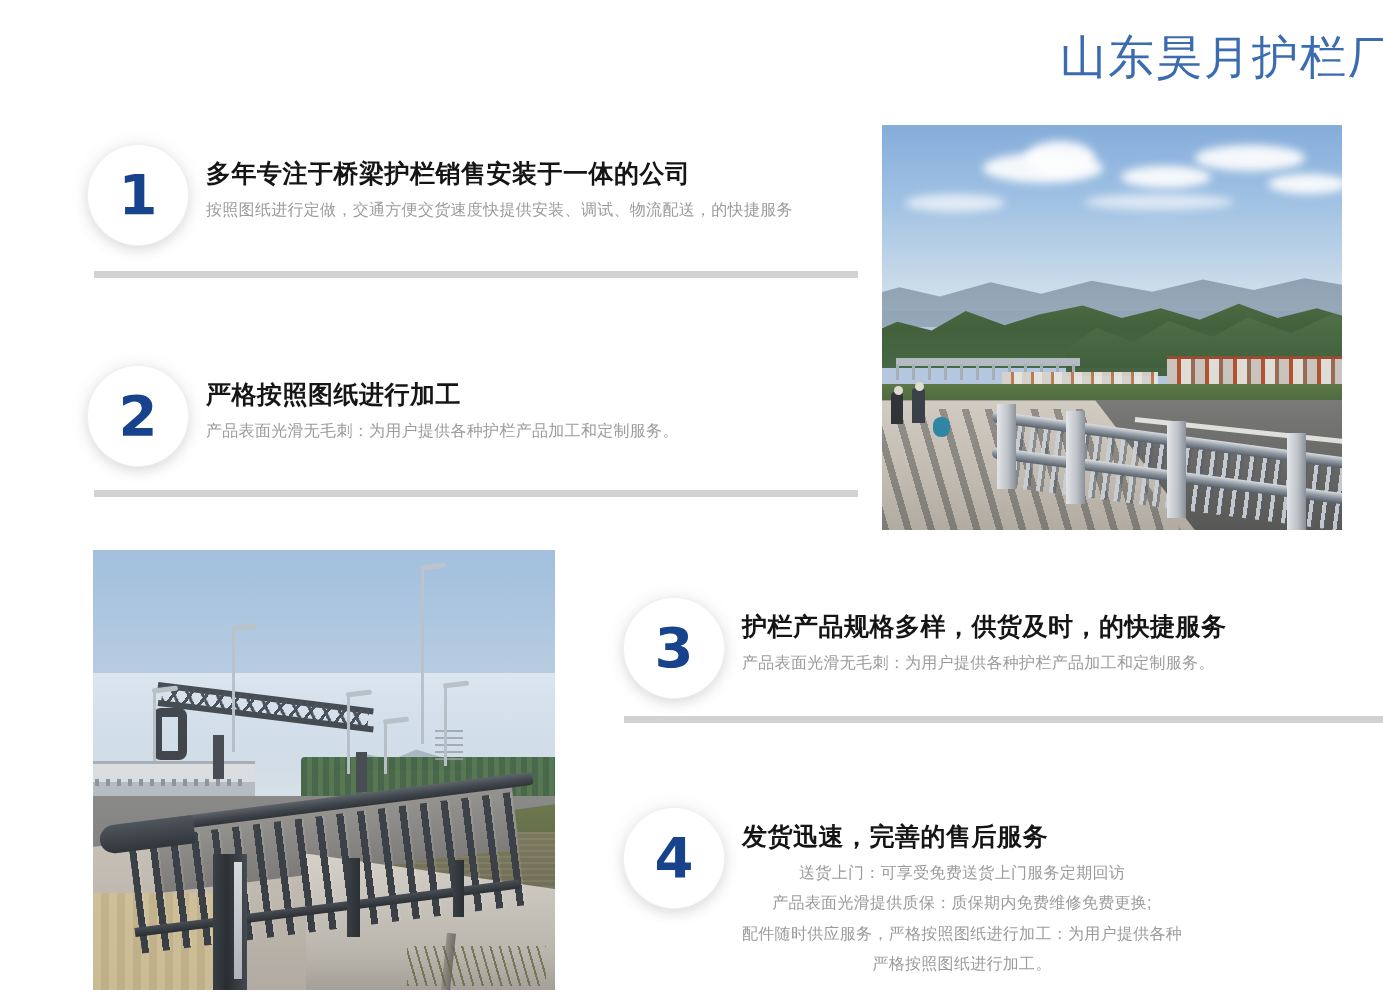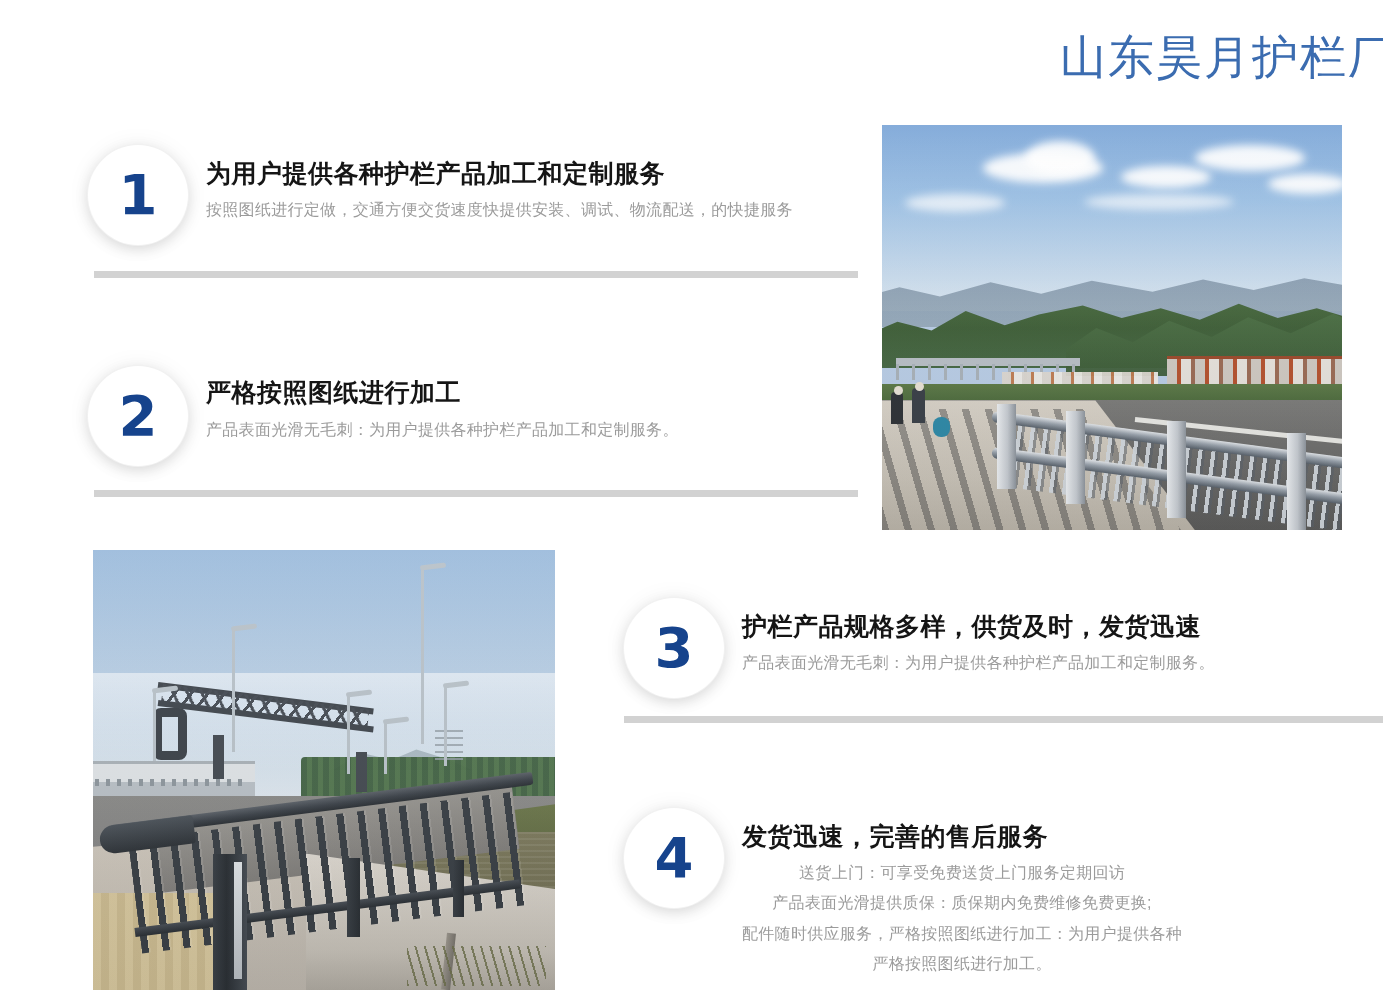--- a/index.html
+++ b/index.html
@@ -390,49 +390,49 @@
 
 <div class="page">
 
   <div class="page-title">山东昊月护栏厂</div>
 
   <div class="feature" style="left:88px; top:145px;">
     <div class="badge">
       <span class="badge-num">1</span>
     </div>
     <div class="feature-text" style="margin-left:18px;">
-      <div class="feature-title">为用户提供各种护栏产品加工和定制服务</div>
+      <div class="feature-title">多年专注于桥梁护栏销售安装于一体的公司</div>
       <div class="feature-sub">
         <span class="sub-line">按照图纸进行定做，交通方便交货速度快提供安装、调试、物流配送，的快捷服务</span>
       </div>
     </div>
   </div>
 
   <div class="divider" style="left:94px; top:271px; width:764px;"></div>
 
   <div class="feature" style="left:88px; top:366px;">
     <div class="badge">
       <span class="badge-num">2</span>
     </div>
-    <div class="feature-text" style="margin-left:18px;font-family:Liberation Mono, monospace;">
+    <div class="feature-text" style="margin-left:18px;">
       <div class="feature-title">严格按照图纸进行加工</div>
       <div class="feature-sub">
         <span class="sub-line">产品表面光滑无毛刺：为用户提供各种护栏产品加工和定制服务。</span>
       </div>
     </div>
   </div>
 
   <div class="divider" style="left:94px; top:490px; width:764px;"></div>
 
   <div class="feature" style="left:624px; top:598px;">
     <div class="badge">
       <span class="badge-num">3</span>
     </div>
     <div class="feature-text" style="margin-left:18px;">
-      <div class="feature-title">护栏产品规格多样，供货及时，发货迅速</div>
+      <div class="feature-title">护栏产品规格多样，供货及时，的快捷服务</div>
       <div class="feature-sub">
         <span class="sub-line">产品表面光滑无毛刺：为用户提供各种护栏产品加工和定制服务。</span>
       </div>
     </div>
   </div>
 
   <div class="divider" style="left:624px; top:716px; width:759px;"></div>
 
   <div class="feature" style="left:624px; top:808px;">
     <div class="badge">

